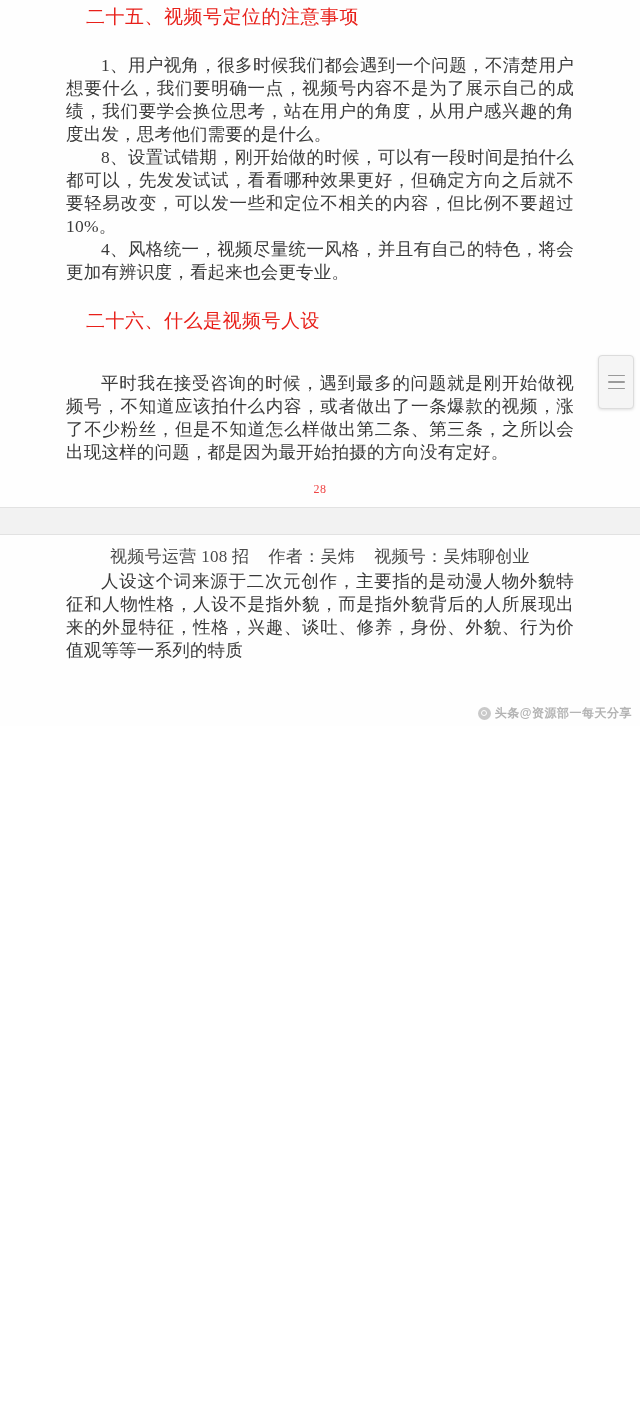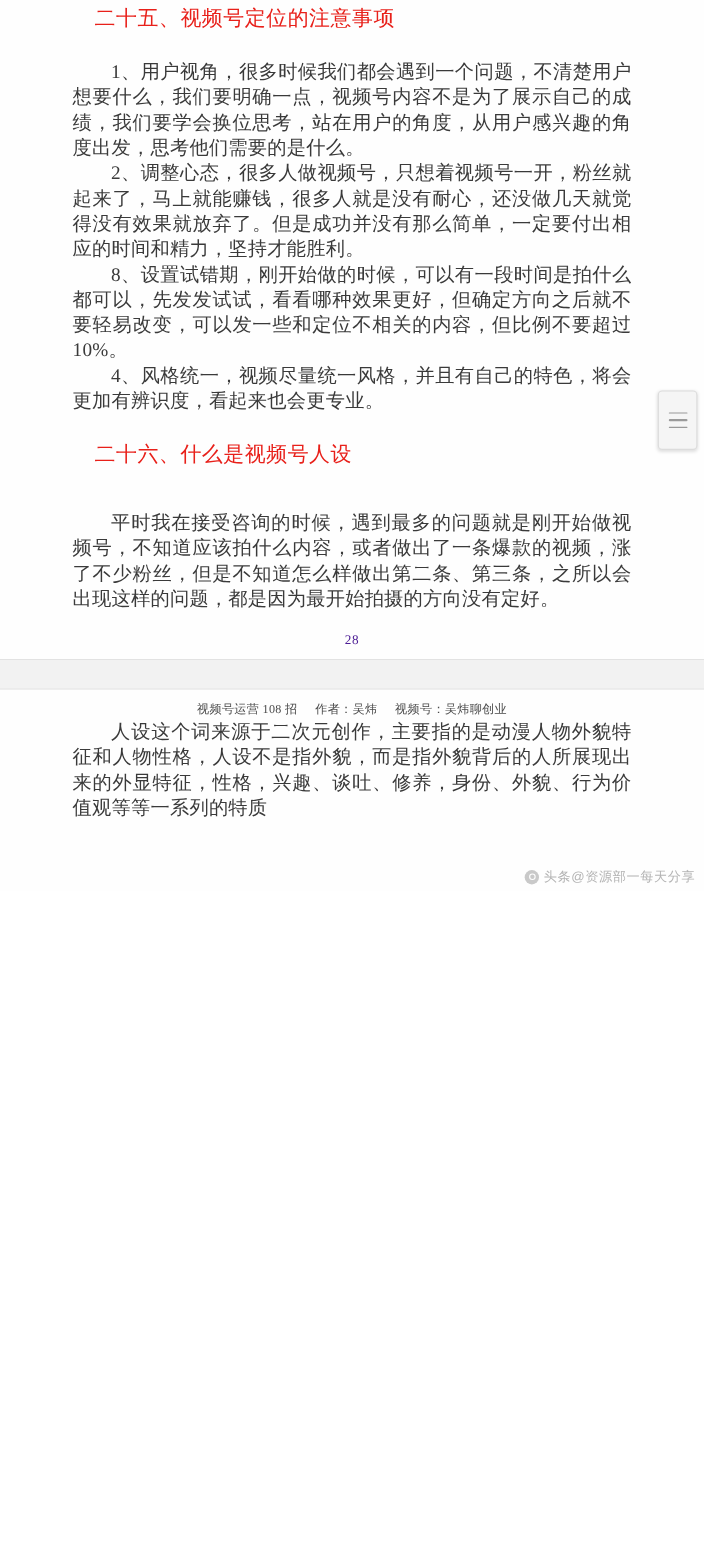--- a/index.html
+++ b/index.html
@@ -52,27 +52,27 @@
     text-justify: inter-ideograph;
     text-indent: 2em;
     color: #3a3a3a;
     letter-spacing: 0.2px;
   }
   .spacer-md { height: 20px; }
   .spacer-lg { height: 34px; }
   .page-number {
     text-align: center;
     font-size: 12px;
-    color: #4c1d95;
+    color: #ef4444;
     padding: 18px 0 6px 0;
     letter-spacing: 0.5px;
   }
   .running-head {
     text-align: center;
-    font-size: 11px;
+    font-size: 17px;
     color: #4a4a4a;
     padding: 10px 0 2px 0;
     letter-spacing: 0.3px;
   }
   .running-head .sep { display: inline-block; width: 10px; }
   
   .side-handle {
     position: absolute;
     right: 6px;
     top: 355px;
@@ -100,20 +100,21 @@
     position: absolute;
     right: 8px;
     bottom: 4px;
     font-size: 12px;
     color: #b4b4b4;
     font-family: "Liberation Sans", sans-serif;
     display: flex;
     align-items: center;
     gap: 4px;
     letter-spacing: 0.5px;
+    font-weight: bold;
   }
   .watermark .wm-icon {
     display: inline-block;
     width: 13px;
     height: 13px;
     border-radius: 50%;
     background: #c9c9c9;
     position: relative;
   }
   .watermark .wm-icon::after {
@@ -129,21 +130,20 @@
 </head>
 <body>
 
 <div class="page page-1">
 
   <h2 class="section-title title-top">二十五、视频号定位的注意事项</h2>
 
   <div class="spacer-md"></div>
 
   <p class="body">1、用户视角，很多时候我们都会遇到一个问题，不清楚用户想要什么，我们要明确一点，视频号内容不是为了展示自己的成绩，我们要学会换位思考，站在用户的角度，从用户感兴趣的角度出发，思考他们需要的是什么。</p>
-  <p class="body">2、调整心态，很多人做视频号，只想着视频号一开，粉丝就起来了，马上就能赚钱，很多人就是没有耐心，还没做几天就觉得没有效果就放弃了。但是成功并没有那么简单，一定要付出相应的时间和精力，坚持才能胜利。</p>
   <p class="body">8、设置试错期，刚开始做的时候，可以有一段时间是拍什么都可以，先发发试试，看看哪种效果更好，但确定方向之后就不要轻易改变，可以发一些和定位不相关的内容，但比例不要超过 10%。</p>
   <p class="body">4、风格统一，视频尽量统一风格，并且有自己的特色，将会更加有辨识度，看起来也会更专业。</p>
 
   <div class="spacer-md"></div>
 
   <h2 class="section-title">二十六、什么是视频号人设</h2>
 
   <div class="spacer-lg"></div>
 
   <p class="body">平时我在接受咨询的时候，遇到最多的问题就是刚开始做视频号，不知道应该拍什么内容，或者做出了一条爆款的视频，涨了不少粉丝，但是不知道怎么样做出第二条、第三条，之所以会出现这样的问题，都是因为最开始拍摄的方向没有定好。</p>

